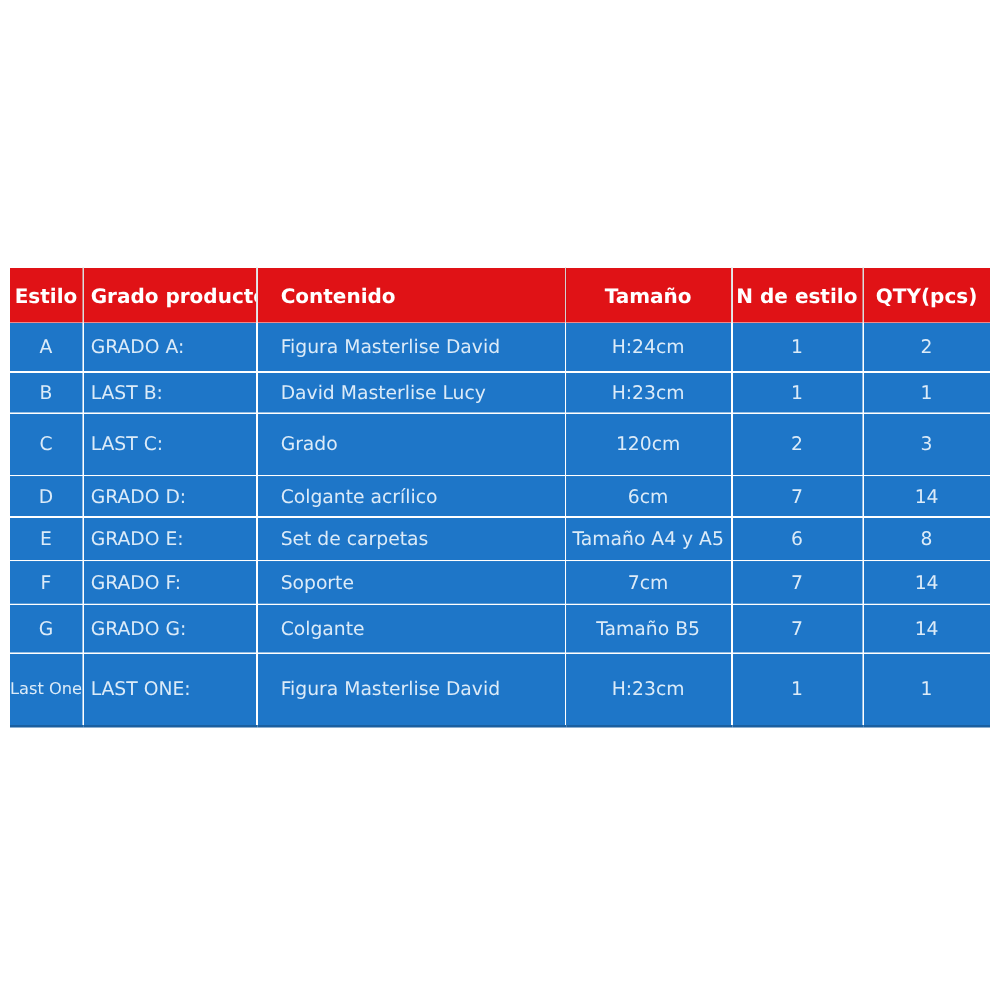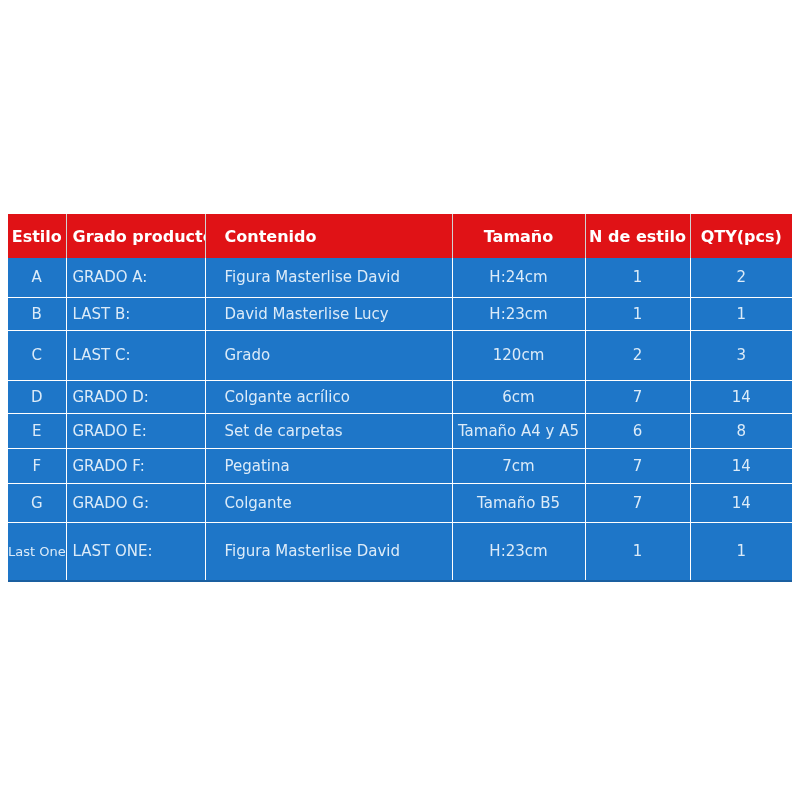--- a/index.html
+++ b/index.html
@@ -117,21 +117,21 @@
           <td class="c0">E</td>
           <td class="c1">GRADO E:</td>
           <td class="c2">Set de carpetas</td>
           <td class="c3">Tamaño A4 y A5</td>
           <td class="c4">6</td>
           <td class="c5">8</td>
         </tr>
         <tr style="height: 35px;">
           <td class="c0">F</td>
           <td class="c1">GRADO F:</td>
-          <td class="c2">Pegatina</td>
+          <td class="c2">Soporte</td>
           <td class="c3">7cm</td>
           <td class="c4">7</td>
           <td class="c5">14</td>
         </tr>
         <tr style="height: 39px;">
           <td class="c0">G</td>
           <td class="c1">GRADO G:</td>
           <td class="c2">Colgante</td>
           <td class="c3">Tamaño B5</td>
           <td class="c4">7</td>

